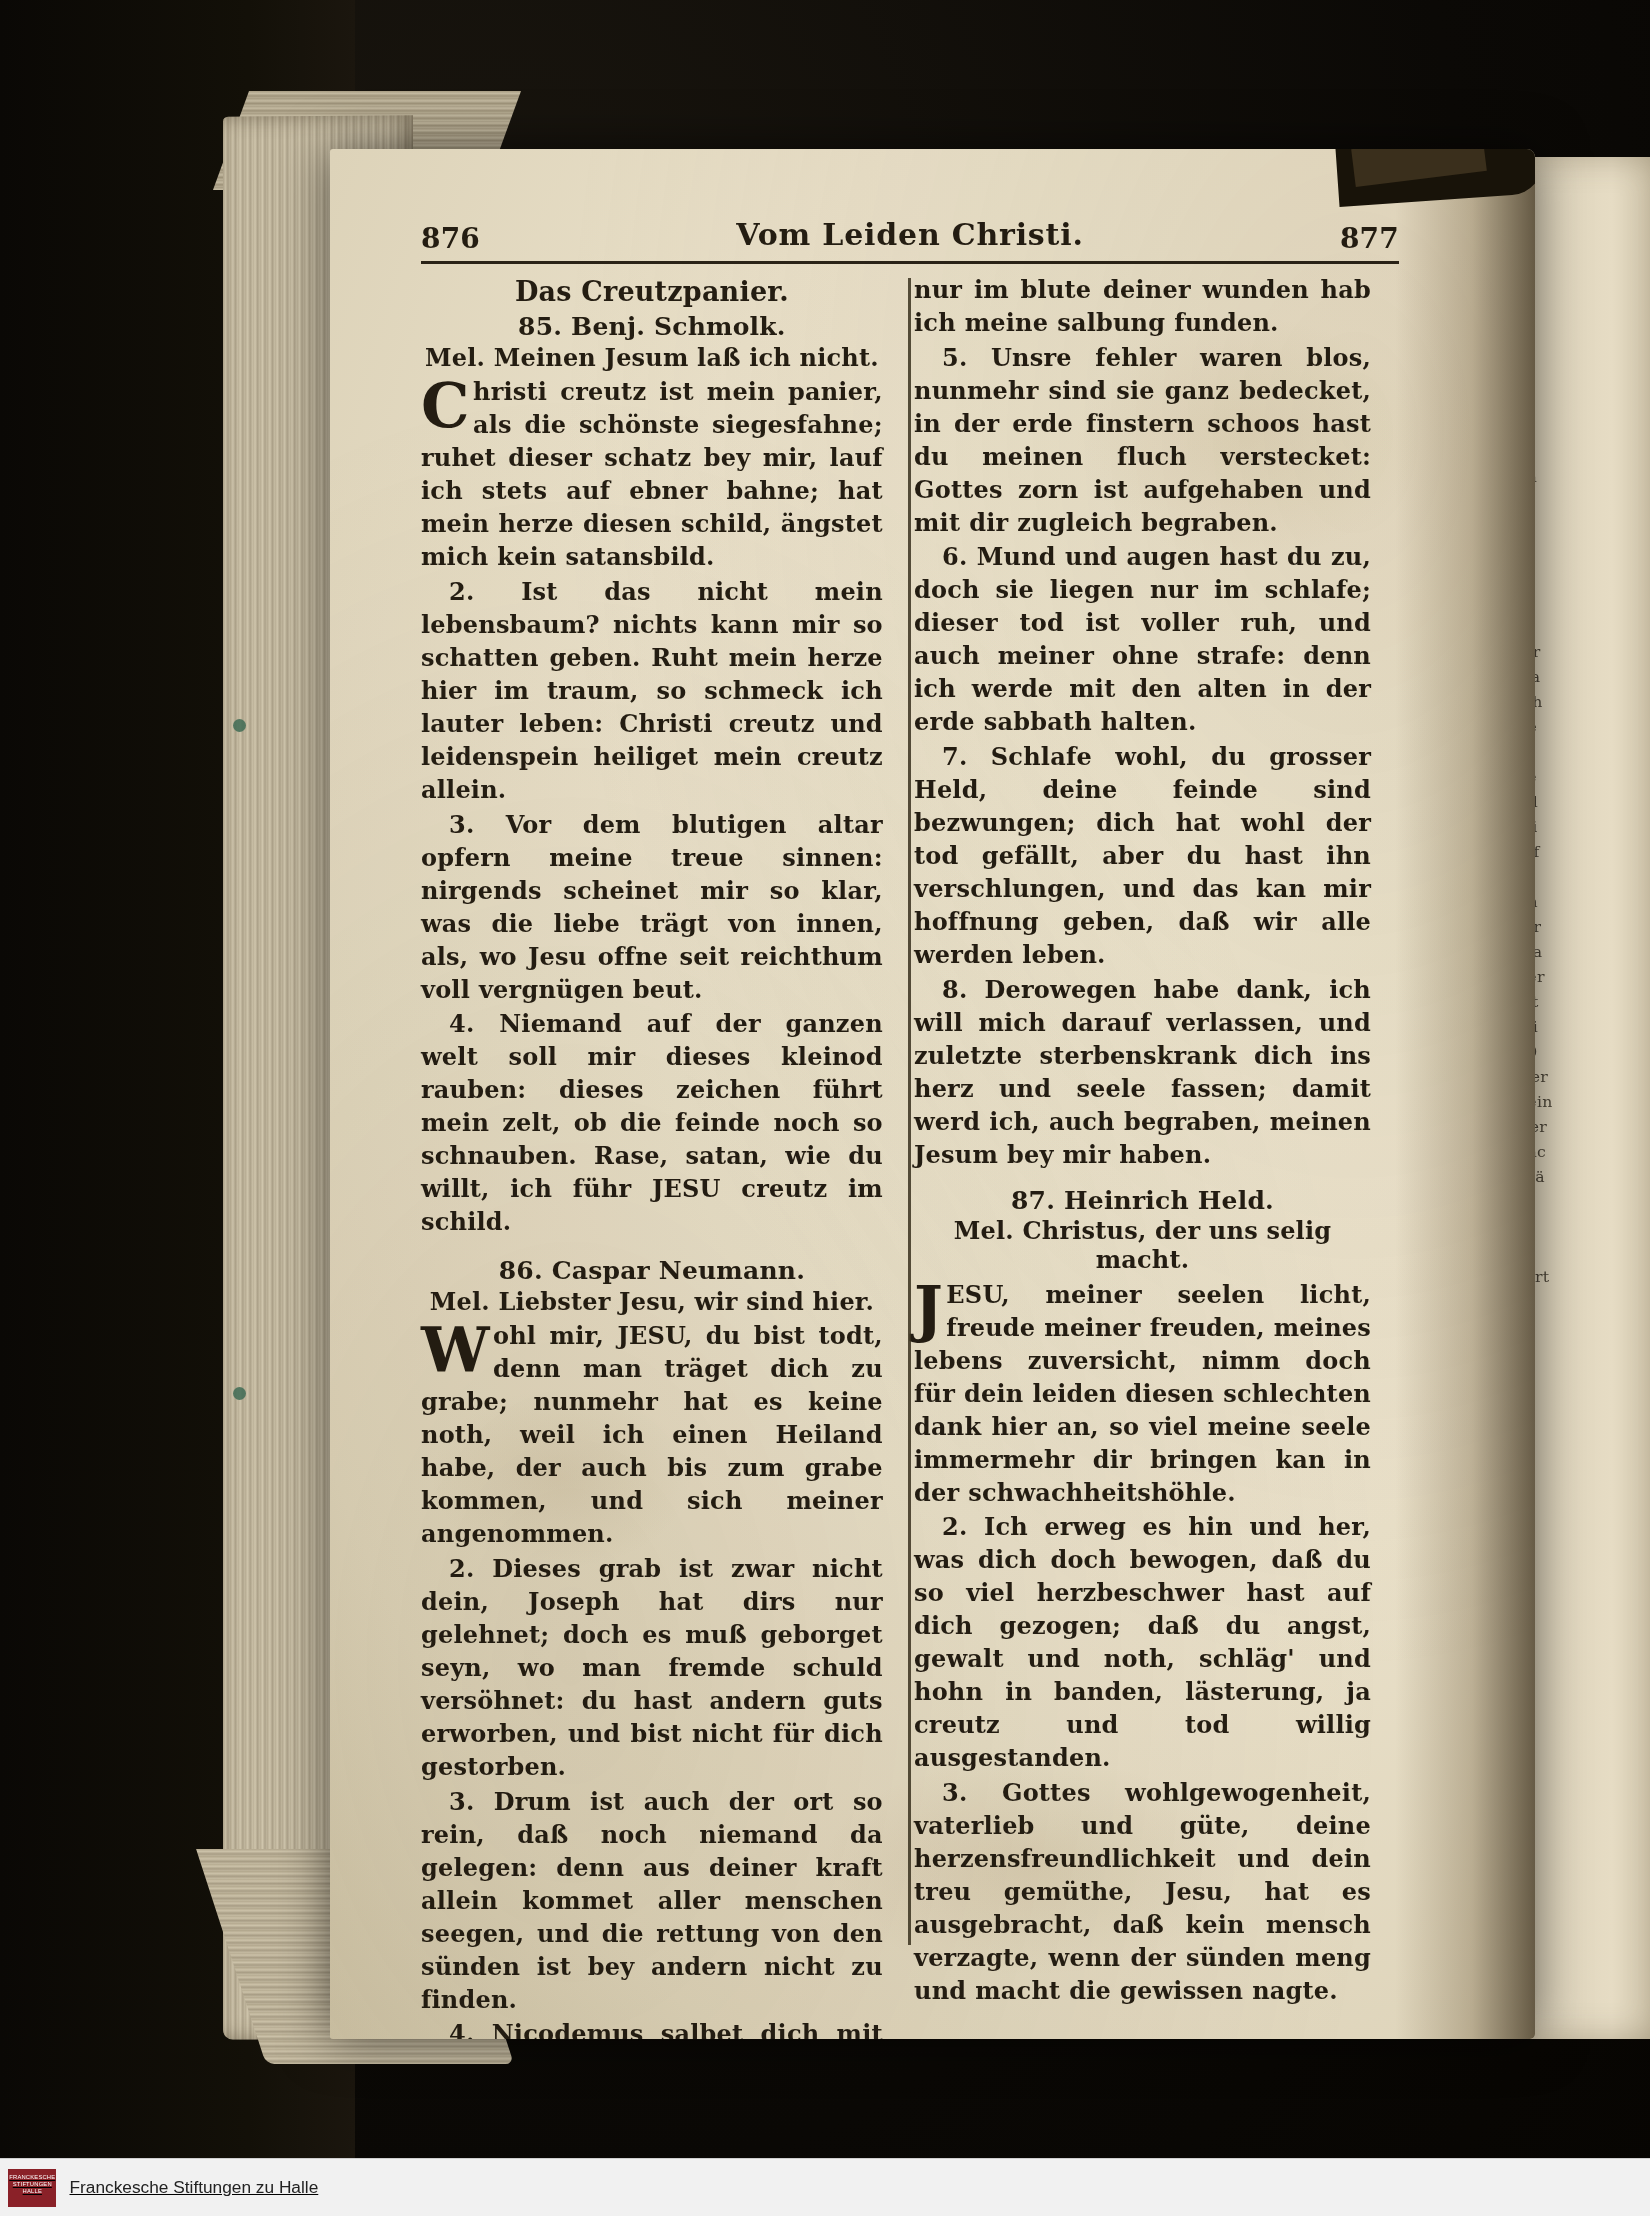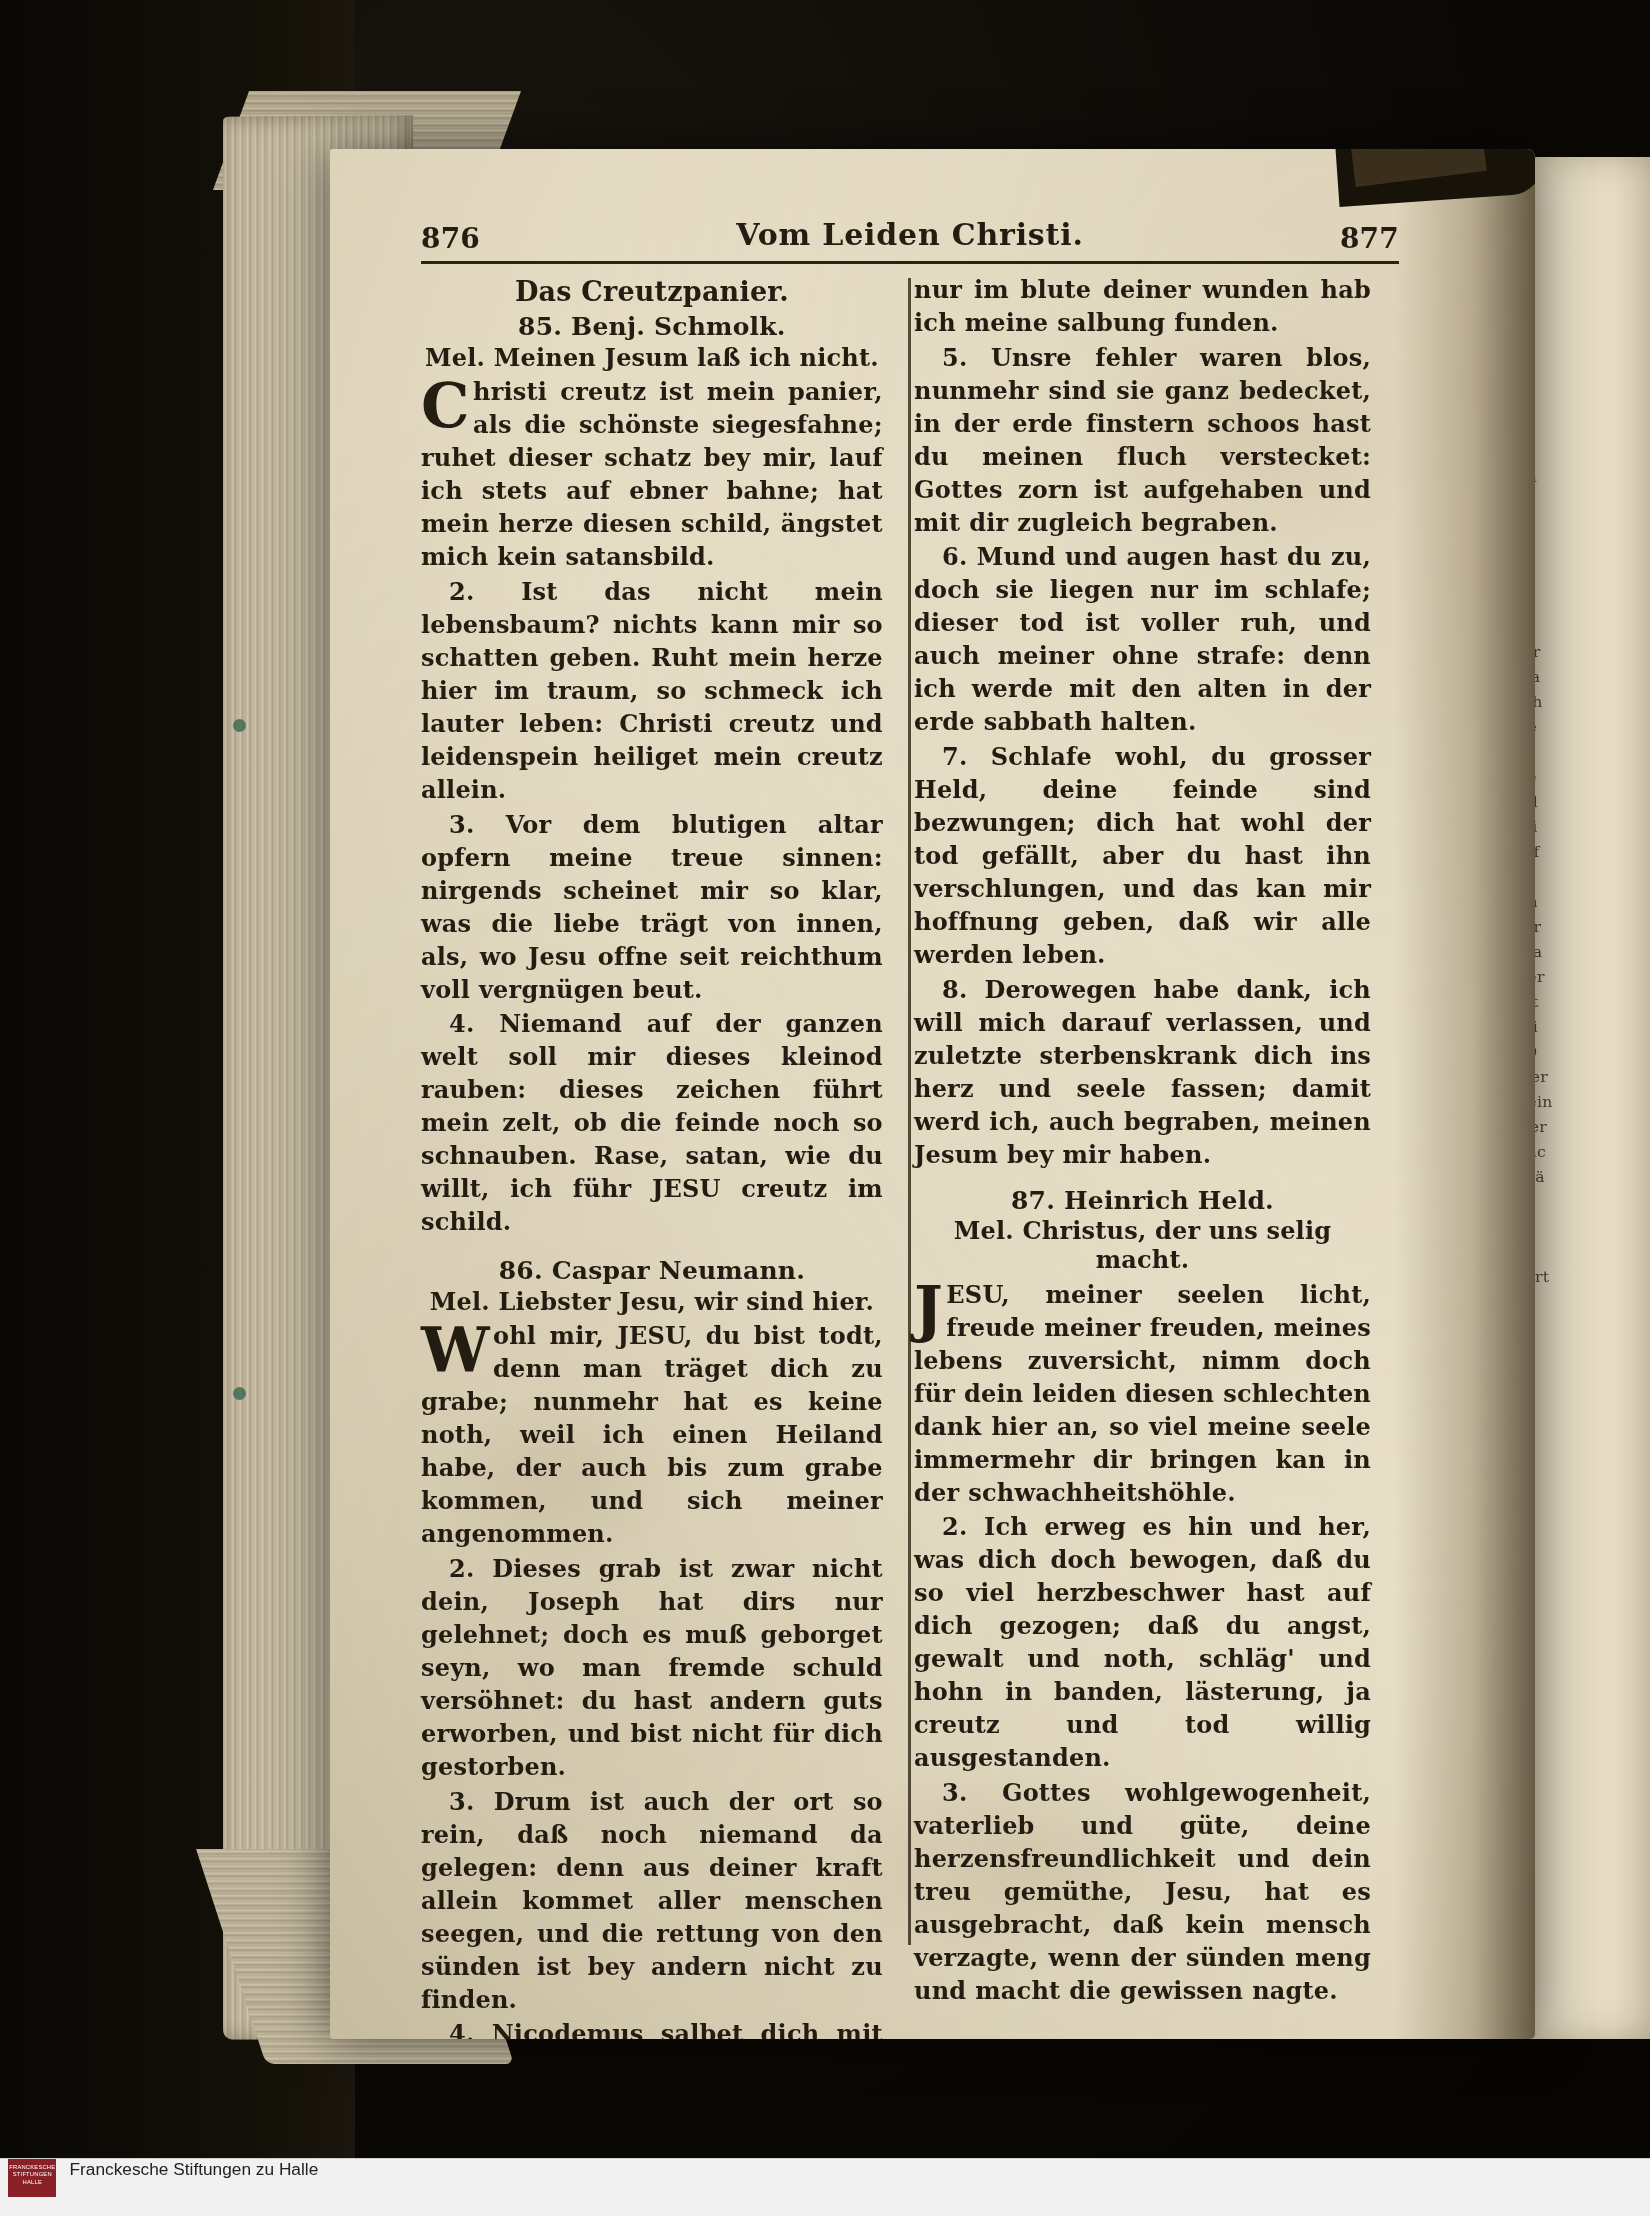--- a/index.html
+++ b/index.html
@@ -252,20 +252,22 @@
   }
 
   
   #footer {
     position: absolute;
     left: 0; bottom: 0;
     width: 1651px; height: 58px;
     background: #f1f1f1;
     border-top: 0.8px solid #cfcfcf;
     display: flex;
+    align-items: center;
+    text-decoration: underline;
   }
   #footer-logo {
     width: 48px; height: 38px;
     margin-left: 8.3px;
     background: #8a2128;
     color: #fff;
     font-family: "Liberation Sans", sans-serif;
     font-size: 5.8px;
     line-height: 7.4px;
     text-align: center;

